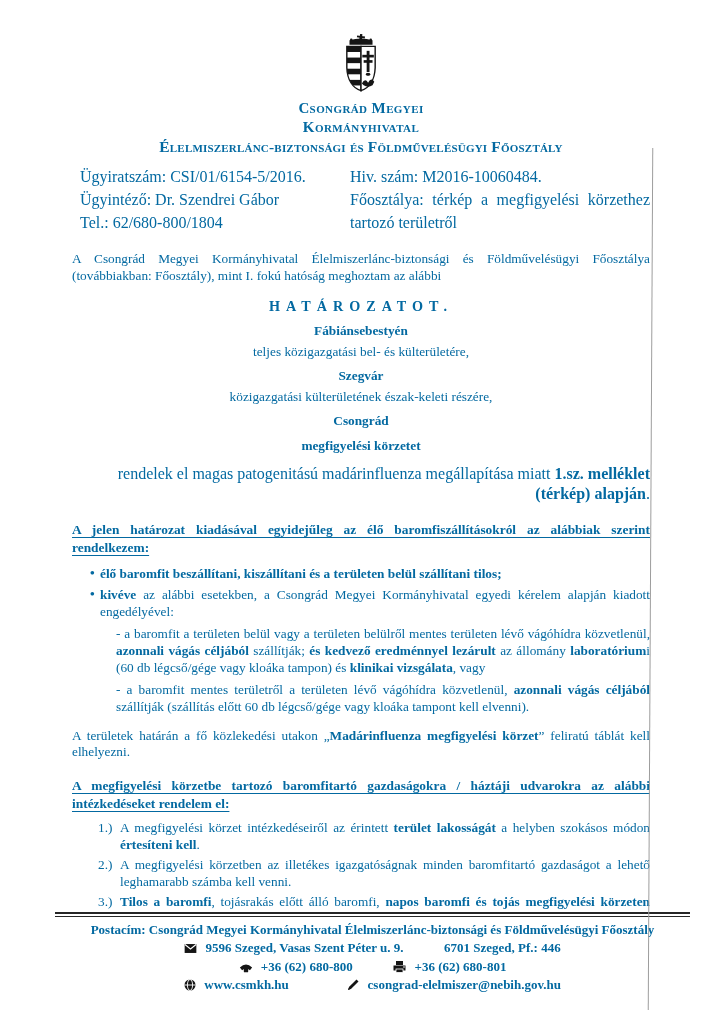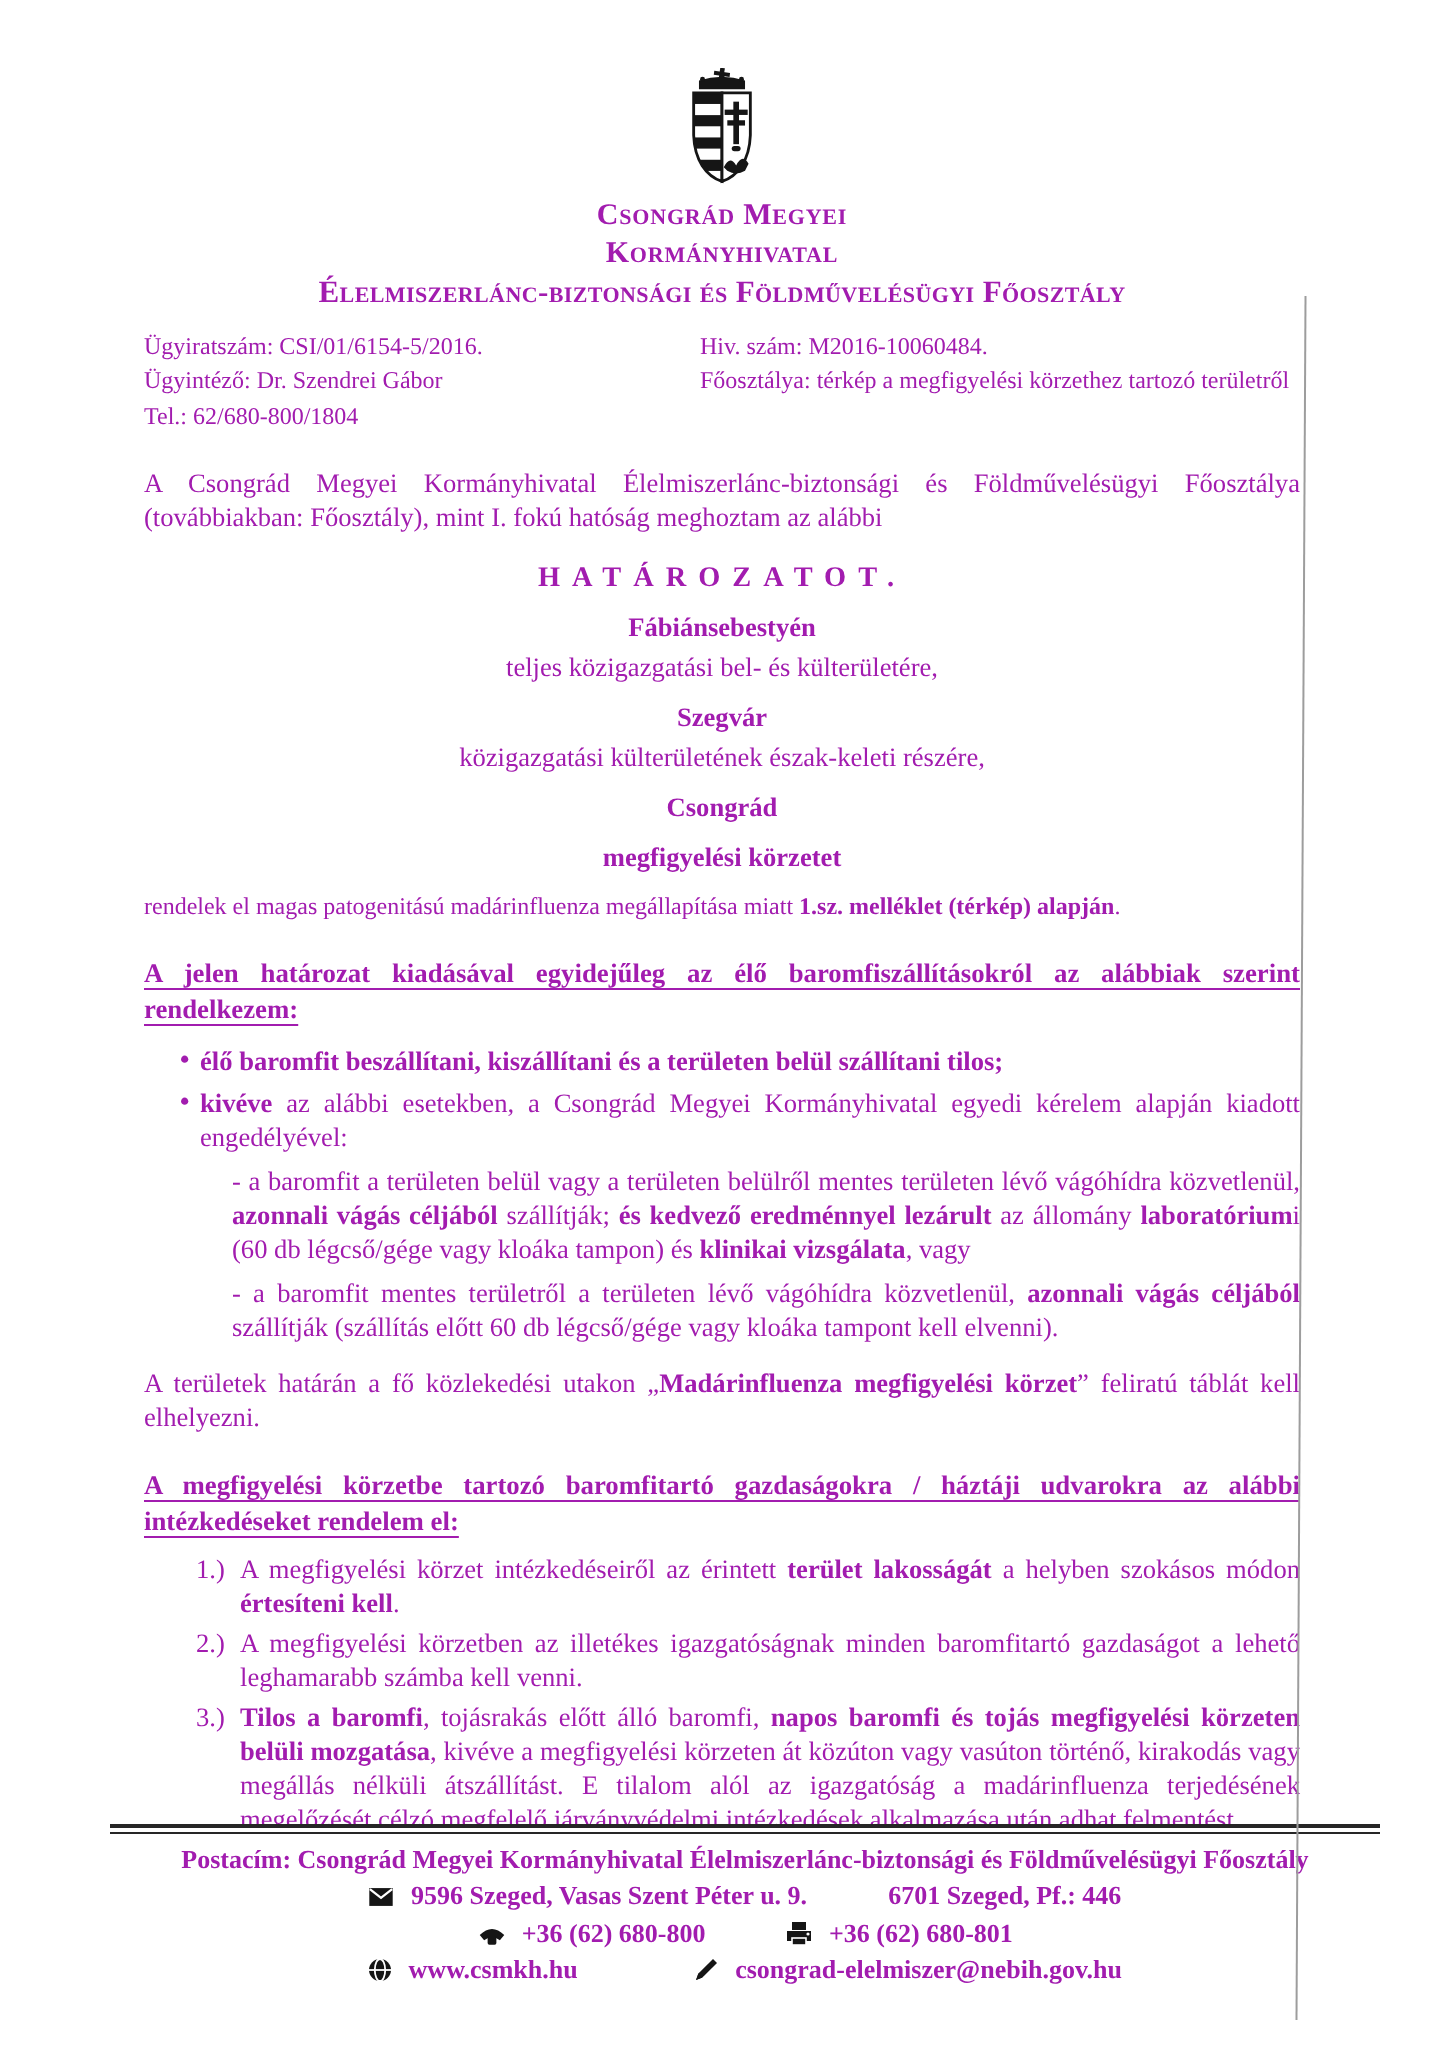--- a/index.html
+++ b/index.html
@@ -2,21 +2,21 @@
 <html lang="hu"><head>
 <meta charset="utf-8">
 <style>
   html,body{margin:0;padding:0;background:#e8e8e8;}
   .page{
     position:relative;
     width:723px;height:1024px;
     margin:0 auto;
     background:#ffffff;
     font-family:"Liberation Serif","DejaVu Serif",serif;
-    color:#a21caf;
+    color:#0369a1;
     overflow:hidden;
     box-sizing:border-box;
   }
   .content{
     position:absolute;top:0;left:0;right:0;
     padding:34px 73px 0 72px;
     box-sizing:border-box;
   }
   
   .letterhead{text-align:center;}
@@ -24,43 +24,43 @@
   .org-line{
     font-weight:bold;
     font-variant:small-caps;
     font-size:15px;
     letter-spacing:.4px;
     line-height:1.25;
   }
   .org-line.wide{font-size:15.5px;letter-spacing:.2px;}
   
   .meta{
-    display:flex;justify-content:space-between;
+    display:flex;justify-content:flex-end;
     margin-top:9px;
-    font-size:12px;line-height:1.45;
+    font-size:16px;line-height:1.45;
   }
   .meta-col-left{width:270px;}
   .meta-col-right{width:300px;text-align:justify;}
   
   .para{
     font-size:13.3px;line-height:1.26;
     text-align:justify;
   }
   .intro{margin-top:17px;}
   .decision-title{
     margin-top:13px;
     text-align:center;
     font-weight:bold;
     font-size:14.2px;
     letter-spacing:6px;
   }
   .scope{margin-top:7px;text-align:center;font-size:13.3px;line-height:1.4;}
   .scope-line{margin-top:2px;}
   .scope-line.bold{font-weight:bold;margin-top:6px;}
-  .order-line{margin-top:8px;text-align:left;font-size:12px;line-height:1.3;font-family:Liberation Serif, serif;}
+  .order-line{margin-top:8px;text-align:right;font-size:16px;line-height:1.3;font-family:Liberation Serif, serif;}
   .section-heading{
     margin-top:16px;
     font-size:13.4px;line-height:1.35;
     font-weight:bold;
     text-align:justify;
     text-decoration:underline;
     text-underline-offset:3px;
     text-decoration-thickness:1.4px;
   }
   .bullet-list{margin-top:8px;}

